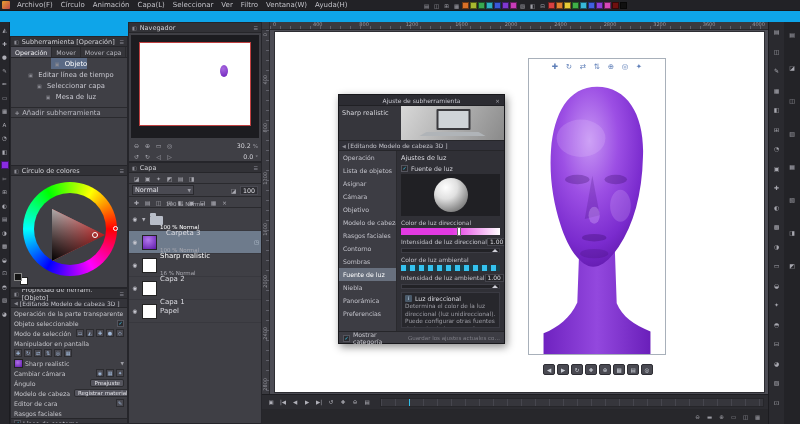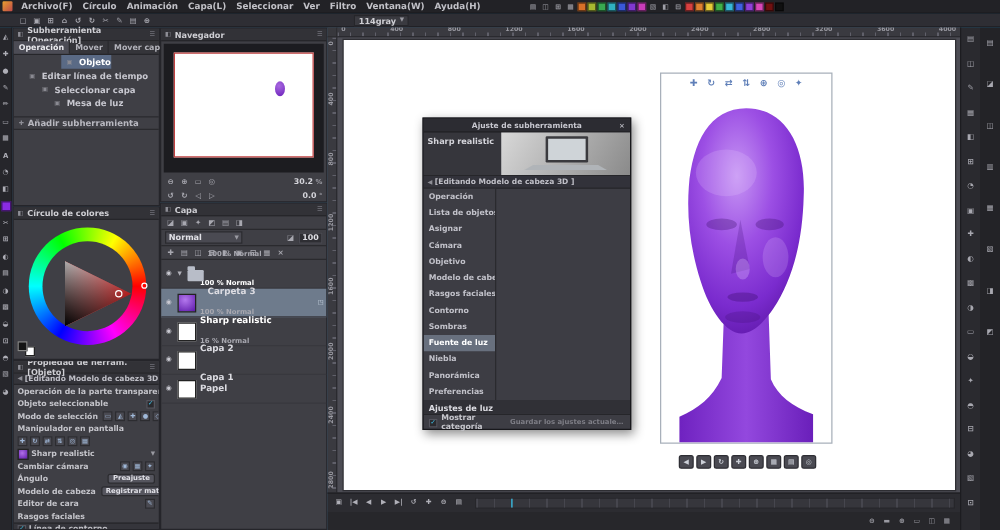--- a/index.html
+++ b/index.html
@@ -1,19 +1,19 @@
 <!DOCTYPE html>
 <html><head>
 <meta charset="utf-8">
 <style>
   * { margin:0; padding:0; box-sizing:border-box; }
   html,body { width:800px; height:424px; background:#1d1d21; }
   .app { position:relative; width:800px; height:424px; overflow:hidden;
          background:#0ea5e9; color:#c6c6cb;
-         font-family:"DejaVu Sans","Liberation Sans",sans-serif; font-size:7px;font-weight:bold; }
+         font-family:"DejaVu Sans","Liberation Sans",sans-serif; font-size:7px; }
 
   
   .menubar { position:absolute; left:0; top:0; width:800px; height:11px; background:#222226;
              display:flex; align-items:center; padding-left:2px; border-bottom:1px solid #18181c; }
   .app-icon { width:8px; height:8px; border-radius:1px; margin-right:3px;
               background:linear-gradient(135deg,#e8a030,#c04848); }
   .menu-item { padding:0 4px; font-size:7px; color:#c2c2c8; white-space:nowrap; }
   .menubar-right { position:absolute; left:422px; top:1px; height:9px; display:flex; gap:1px; align-items:center; }
   .mb-icon { width:9px; height:9px; display:flex; align-items:center; justify-content:center;
              font-size:5.5px; color:#a0a0a8; }
@@ -36,21 +36,21 @@
              font-size:5.5px; color:#aeaeb6; flex:none; }
 
   
   .panel { position:absolute; background:#3f3f45; border:1px solid #25252a; }
   .phead { height:10px; background:#323237; display:flex; align-items:center; gap:3px; padding:0 3px;
            font-size:6.5px; color:#cfcfd4; border-bottom:1px solid #26262a; }
   .ph-icon { font-size:5px; color:#8e8e96; }
   .ph-menu { margin-left:auto; font-size:5px; color:#8e8e96; }
 
   
-  #subtool { left:10px; top:22px; width:118px; height:143px; }
+  #subtool { left:10px; top:36px; width:118px; height:143px; }
   .subtool-tabs { display:flex; height:11px; background:#35353a; border-bottom:1px solid #26262a; }
   .subtool-tab { padding:0 4px; font-size:6.3px; display:flex; align-items:center; color:#b4b4bc;
                  border-right:1px solid #2a2a2e; white-space:nowrap; }
   .subtool-tab.sel { background:#4c4c55; color:#ececf0; }
   .subtool-list { display:flex; flex-direction:column;align-items:center; }
   .subtool-item { height:11px; display:flex; align-items:center; padding-left:14px; font-size:6.8px;
                   position:relative; color:#c8c8d0; white-space:nowrap; }
   .subtool-item::before { content:"▣"; position:absolute; left:4px; font-size:5px; color:#8a8a92; }
   .subtool-item.sel { background:#5a6a85; color:#fff; }
   .subtool-add { height:11px; margin-top:5px; display:flex; align-items:center; gap:3px; padding-left:4px;
@@ -177,21 +177,21 @@
             border:1px solid #18181c; box-shadow:2px 3px 8px rgba(0,0,0,.45); z-index:50; }
   .dlg-title { height:11px; background:#2c2c32; display:flex; align-items:center; justify-content:center;
                font-size:6px; color:#c8c8d0; position:relative; border-bottom:1px solid #202024; }
   .dlg-close { position:absolute; right:2px; top:1px; width:9px; height:9px; display:flex; align-items:center;
                justify-content:center; font-size:5.5px; color:#b0b0b8; }
   .dlg-top { display:flex; height:35px; border-bottom:1px solid #26262a; }
   .dlg-toolname { width:62px; background:#36363c; font-size:6.5px; color:#d4d4da; padding:3px; }
   .dlg-preview { flex:1; background:linear-gradient(120deg,#d8d8d8,#8a8a8a); position:relative; overflow:hidden; }
   .dlg-ctx { height:10px; background:#32323a; display:flex; align-items:center; gap:2px; padding:0 3px;
              font-size:6px; color:#c0c0c8; border-bottom:1px solid #26262a; white-space:nowrap; overflow:hidden; }
-  .dlg-body { display:flex; height:180px;flex-direction:column; }
+  .dlg-body { display:flex; height:180px; }
   .dlg-cats { width:58px; background:#3d3d44; border-right:1px solid #2a2a2e; overflow:hidden;
               display:flex; flex-direction:column; }
   .dlg-cat { height:13px; display:flex; align-items:center; padding:0 4px; font-size:6.2px; color:#c2c2ca;
              white-space:nowrap; flex:none; }
   .dlg-cat.sel { background:#68707e; color:#fff; }
   .dlg-content { flex:1; background:#303036; padding:3px 4px; display:flex; flex-direction:column; gap:2.5px; overflow:hidden; }
   .dc-title { font-size:6.5px; color:#dcdce2; }
   .dc-check { display:flex; gap:3px; align-items:center; font-size:6.2px; color:#cfcfd6; }
   .sphere-box { height:42px; background:#202024; display:flex; align-items:center; justify-content:center; flex:none; }
   .sphere { width:34px; height:34px; border-radius:50%;
@@ -257,38 +257,20 @@
         <span class="mb-icon swatch" style="background: rgb(64, 176, 72);"></span>
         <span class="mb-icon swatch" style="background: rgb(56, 184, 216);"></span>
         <span class="mb-icon swatch" style="background: rgb(64, 96, 224);"></span>
         <span class="mb-icon swatch" style="background: rgb(144, 64, 216);"></span>
         <span class="mb-icon swatch" style="background: rgb(216, 72, 184);"></span>
         <span class="mb-icon swatch" style="background: rgb(112, 16, 16);"></span>
         <span class="mb-icon swatch" style="background: rgb(16, 16, 16);"></span>
       </span>
   </div>
 
-  <div class="toolbar2">
-    <span style="display:flex;gap:2px">
-        <span class="tb-icon">▢</span>
-        <span class="tb-icon">▣</span>
-        <span class="tb-icon">⊞</span>
-        <span class="tb-icon">⌂</span>
-        <span class="tb-icon">↺</span>
-        <span class="tb-icon">↻</span>
-        <span class="tb-icon">✂</span>
-        <span class="tb-icon">✎</span>
-        <span class="tb-icon">▤</span>
-        <span class="tb-icon">⊕</span>
-      </span>
-    <span class="preset-box">
-      <span>114gray</span>
-      <span class="caret">▼</span>
-    </span>
-  </div>
 
   <div class="left-strip">
       <span class="ls-icon">◭</span>
       <span class="ls-icon">✚</span>
       <span class="ls-icon">●</span>
       <span class="ls-icon">✎</span>
       <span class="ls-icon">✏</span>
       <span class="ls-icon">▭</span>
       <span class="ls-icon">▦</span>
       <span class="ls-icon">A</span>

